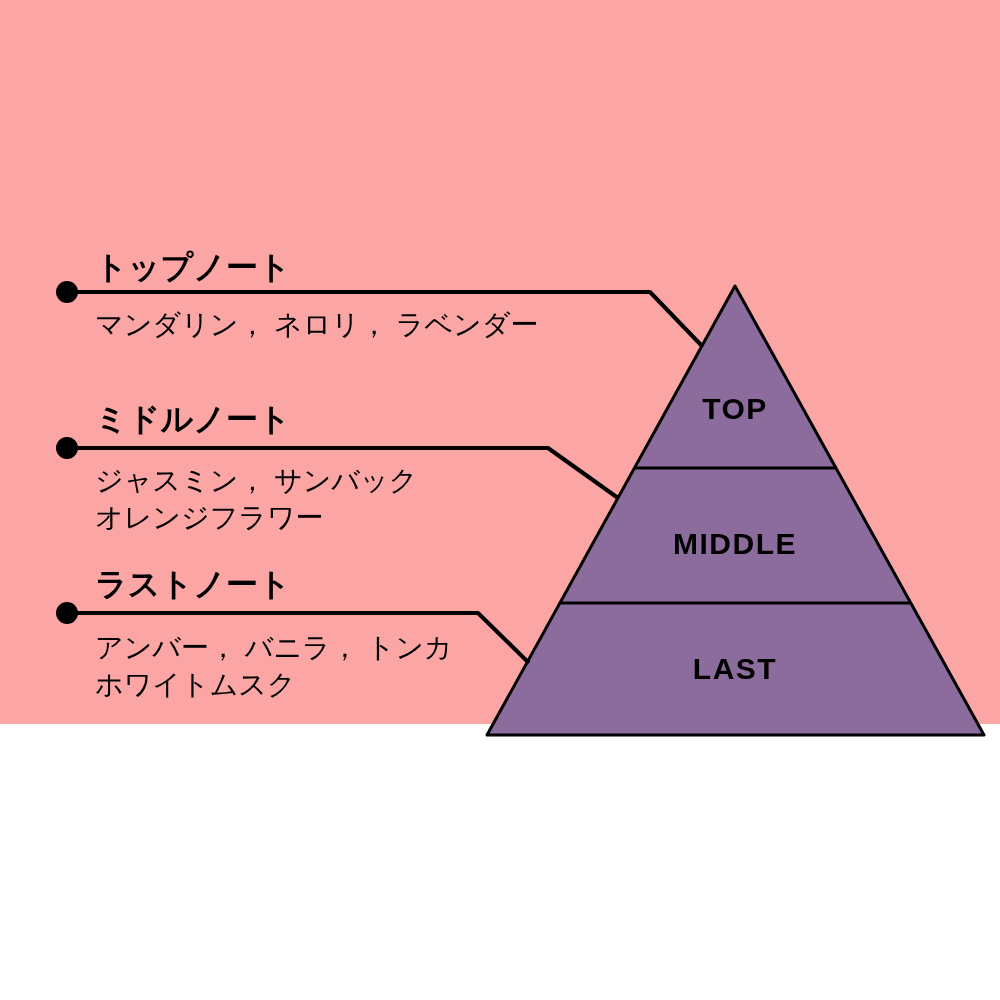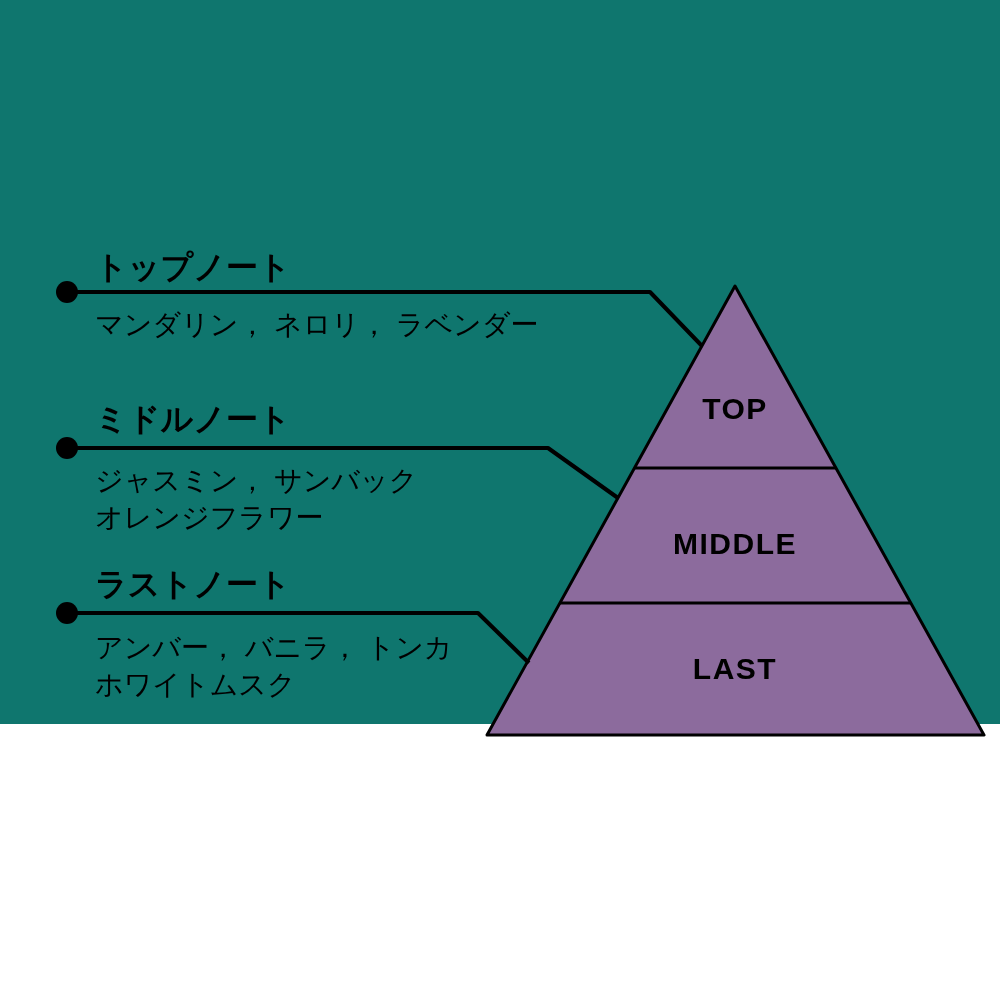--- a/index.html
+++ b/index.html
@@ -10,21 +10,21 @@
     width: 1000px;
     height: 1000px;
     background: #ffffff;
     font-family: "Liberation Sans", "DejaVu Sans", sans-serif;
     overflow: hidden;
   }
   .stage {
     position: relative;
     width: 1000px;
     height: 724px;
-    background: #0f766e;
+    background: #fca5a5;
   }
   svg {
     position: absolute;
     left: 0;
     top: 0;
   }
   text {
     fill: #000000;
     font-family: "Liberation Sans", "DejaVu Sans", sans-serif;
   }

